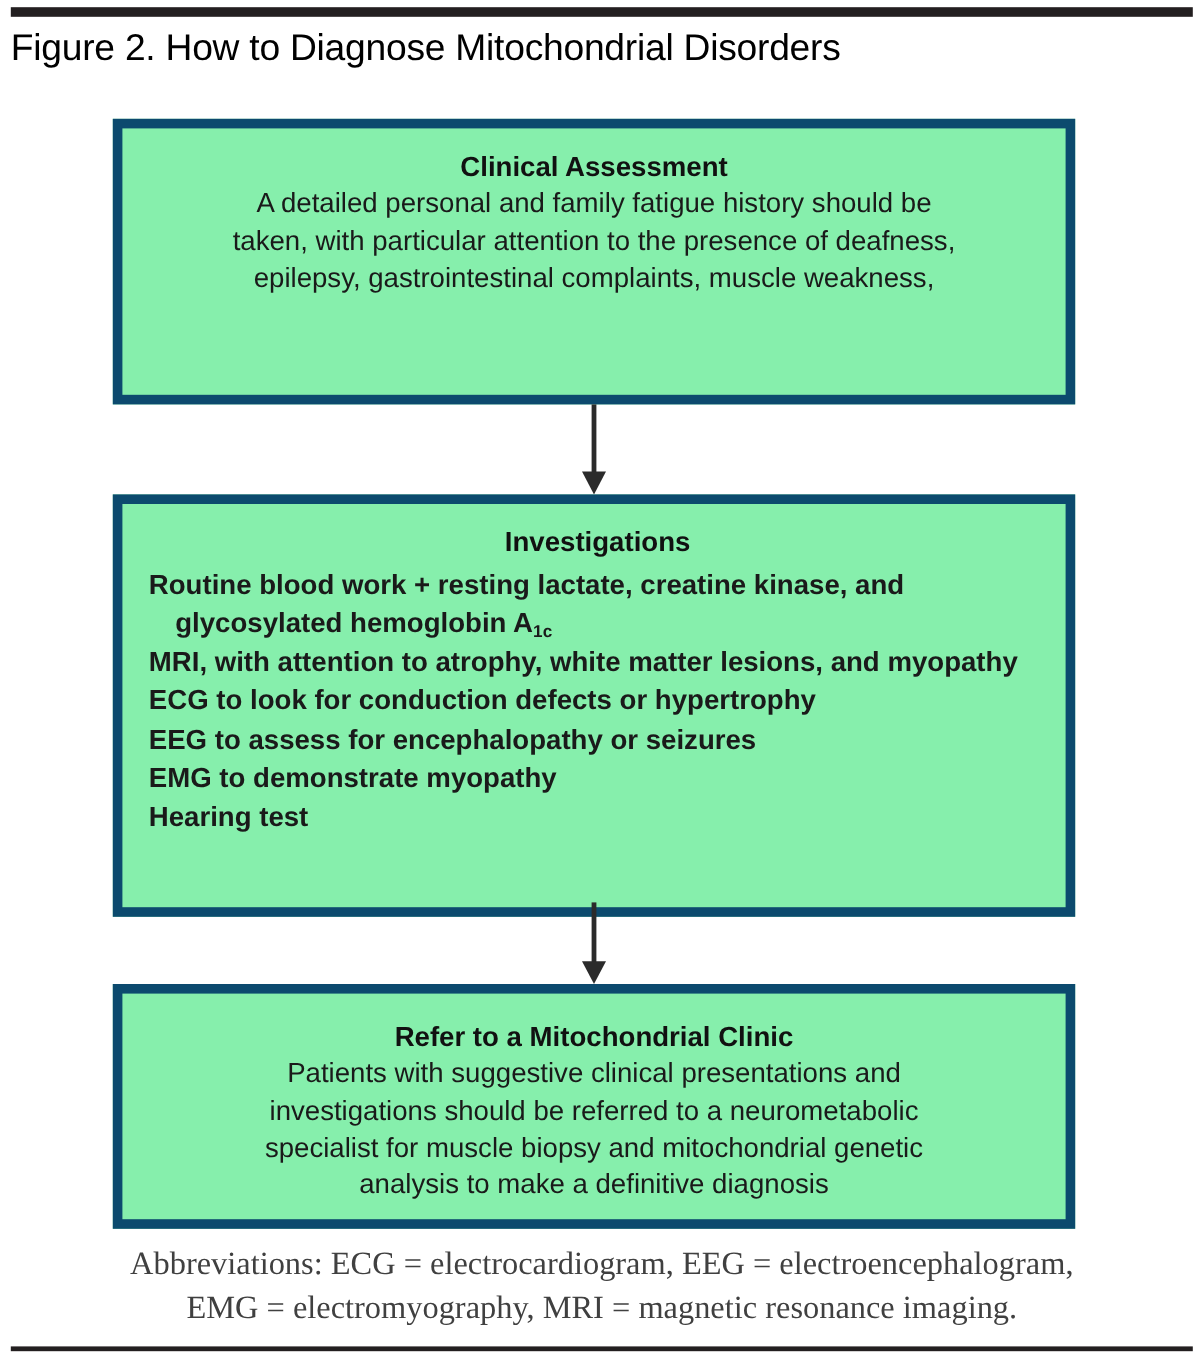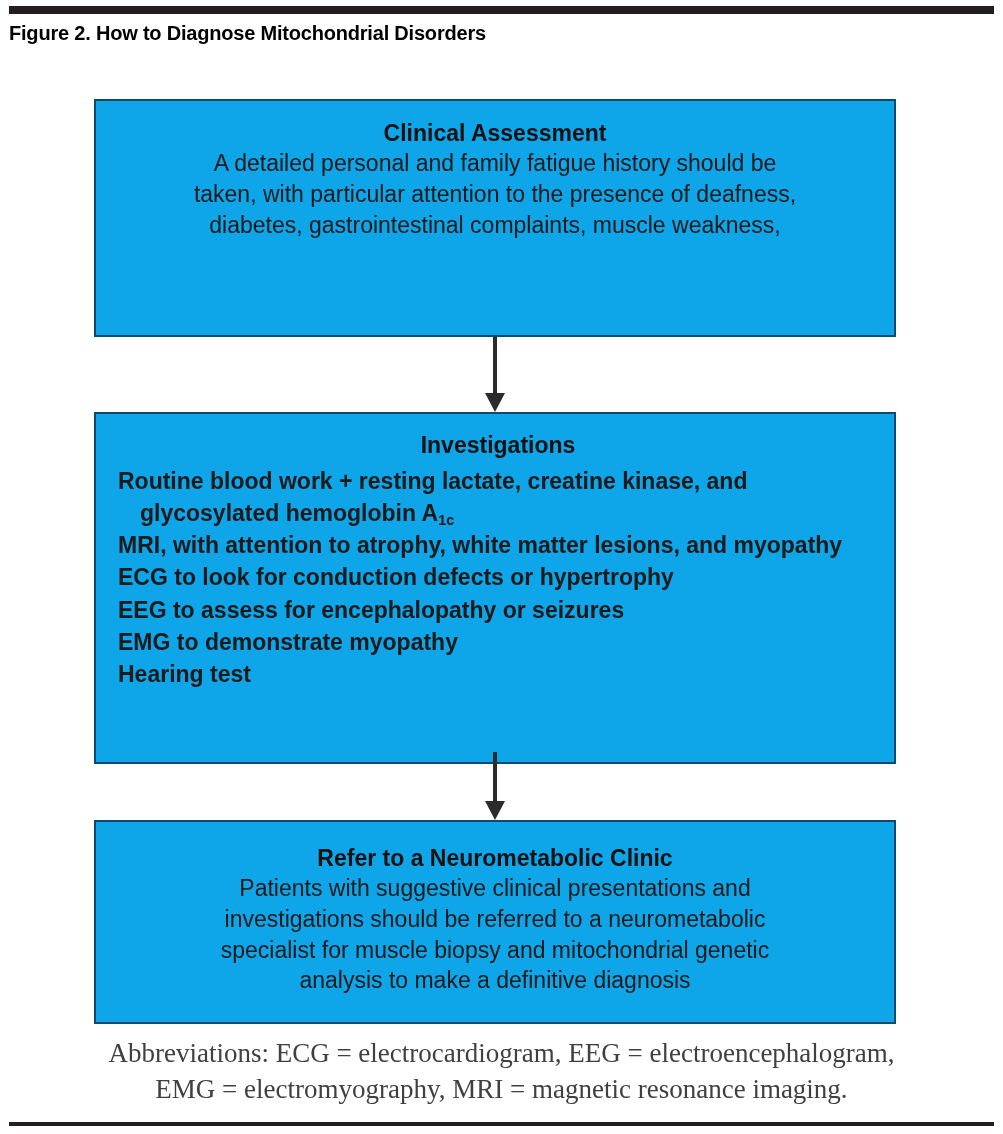--- a/index.html
+++ b/index.html
@@ -33,34 +33,34 @@
     height: 4px;
     background: #231f20;
   }
 
   
   #figure-title {
     position: absolute;
     left: 9px;
     top: 22px;
     width: 985px;
-    font-size: 20px;
-    font-weight: bold;
+    font-size: 31px;
+    font-weight: normal;
     letter-spacing: -0.2px;
     line-height: 1.15;
     color: #000000;
   }
 
   
   .flow-box {
     position: absolute;
     left: 94px;
     width: 802px;
-    background: #0ea5e9;
-    border: 2px solid #0c4a6e;
+    background: #86efac;
+    border: 8px solid #0c4a6e;
     box-sizing: border-box;
   }
   #box-clinical-assessment { top: 99px;  height: 238px; }
   #box-investigations      { top: 412px; height: 352px; }
   #box-refer-clinic        { top: 820px; height: 204px; }
 
   .box-heading {
     text-align: center;
     font-size: 23px;
     font-weight: bold;
@@ -155,21 +155,21 @@
 <div id="top-rule"></div>
 
 <div id="figure-title">Figure 2. How to Diagnose Mitochondrial Disorders</div>
 
 <div class="flow-box" id="box-clinical-assessment">
   <div class="inner">
     <div class="box-heading">Clinical Assessment</div>
     <div class="box-body-centered">
       <span class="bline">A detailed personal and family fatigue history should be</span>
       <span class="bline">taken, with particular attention to the presence of deafness,</span>
-      <span class="bline">diabetes, gastrointestinal complaints, muscle weakness,</span>
+      <span class="bline">epilepsy, gastrointestinal complaints, muscle weakness,</span>
     </div>
   </div>
 </div>
 
 <div class="arrow" id="arrow-1">
   <div class="shaft"></div>
   <div class="head"></div>
 </div>
 
 <div class="flow-box" id="box-investigations">
@@ -202,21 +202,21 @@
   </div>
 </div>
 
 <div class="arrow" id="arrow-2">
   <div class="shaft"></div>
   <div class="head"></div>
 </div>
 
 <div class="flow-box" id="box-refer-clinic">
   <div class="inner">
-    <div class="box-heading">Refer to a Neurometabolic Clinic</div>
+    <div class="box-heading">Refer to a Mitochondrial Clinic</div>
     <div class="box-body-centered">
       <span class="bline">Patients with suggestive clinical presentations and</span>
       <span class="bline">investigations should be referred to a neurometabolic</span>
       <span class="bline">specialist for muscle biopsy and mitochondrial genetic</span>
       <span class="bline">analysis to make a definitive diagnosis</span>
     </div>
   </div>
 </div>
 
 <div id="abbreviations">

